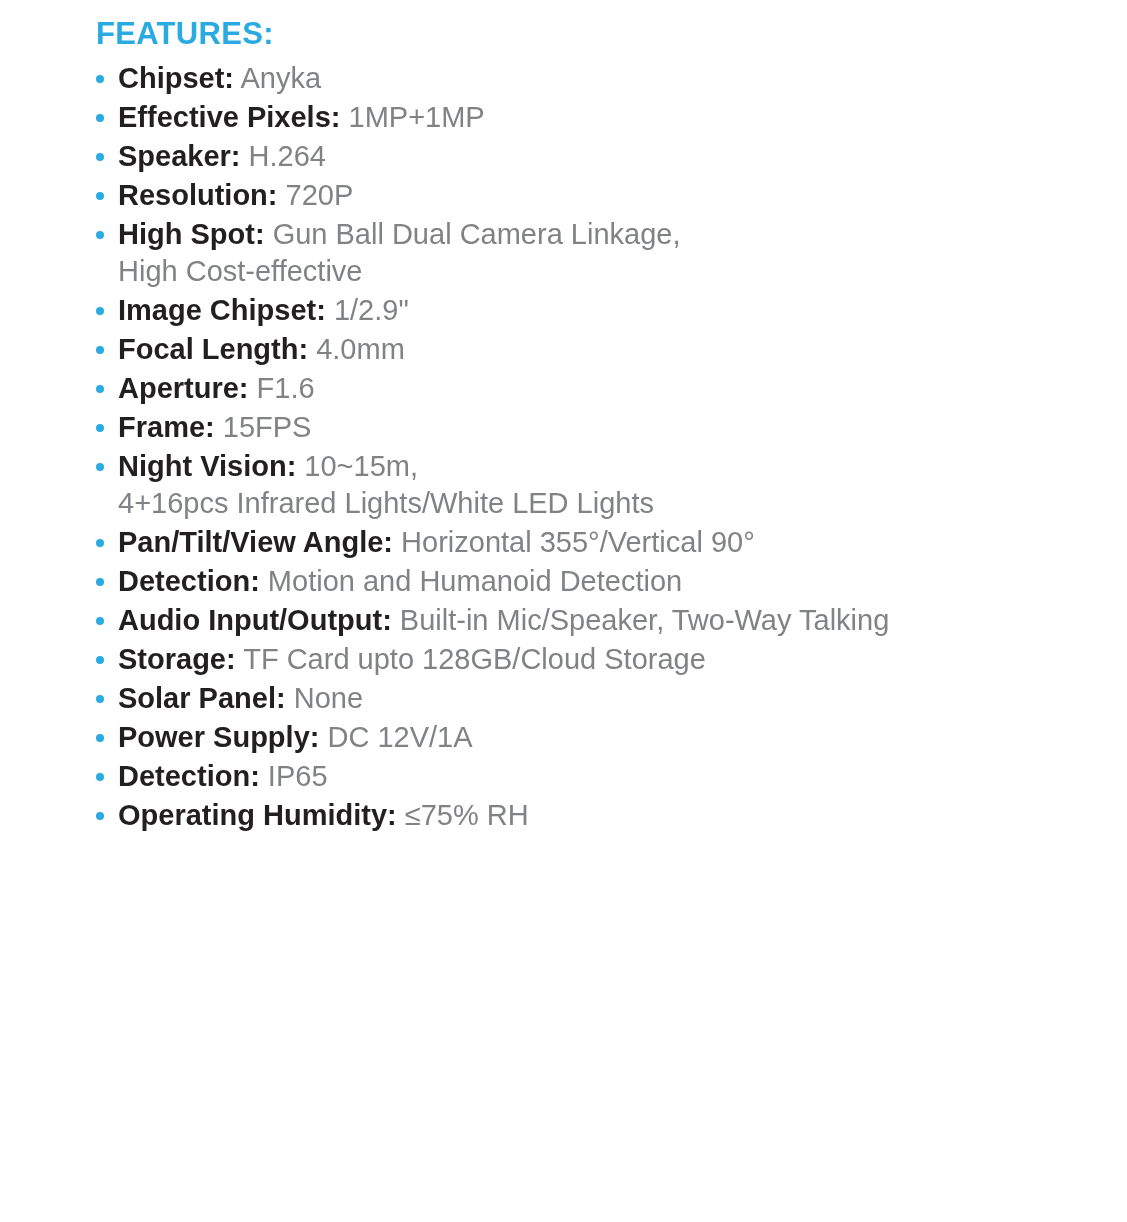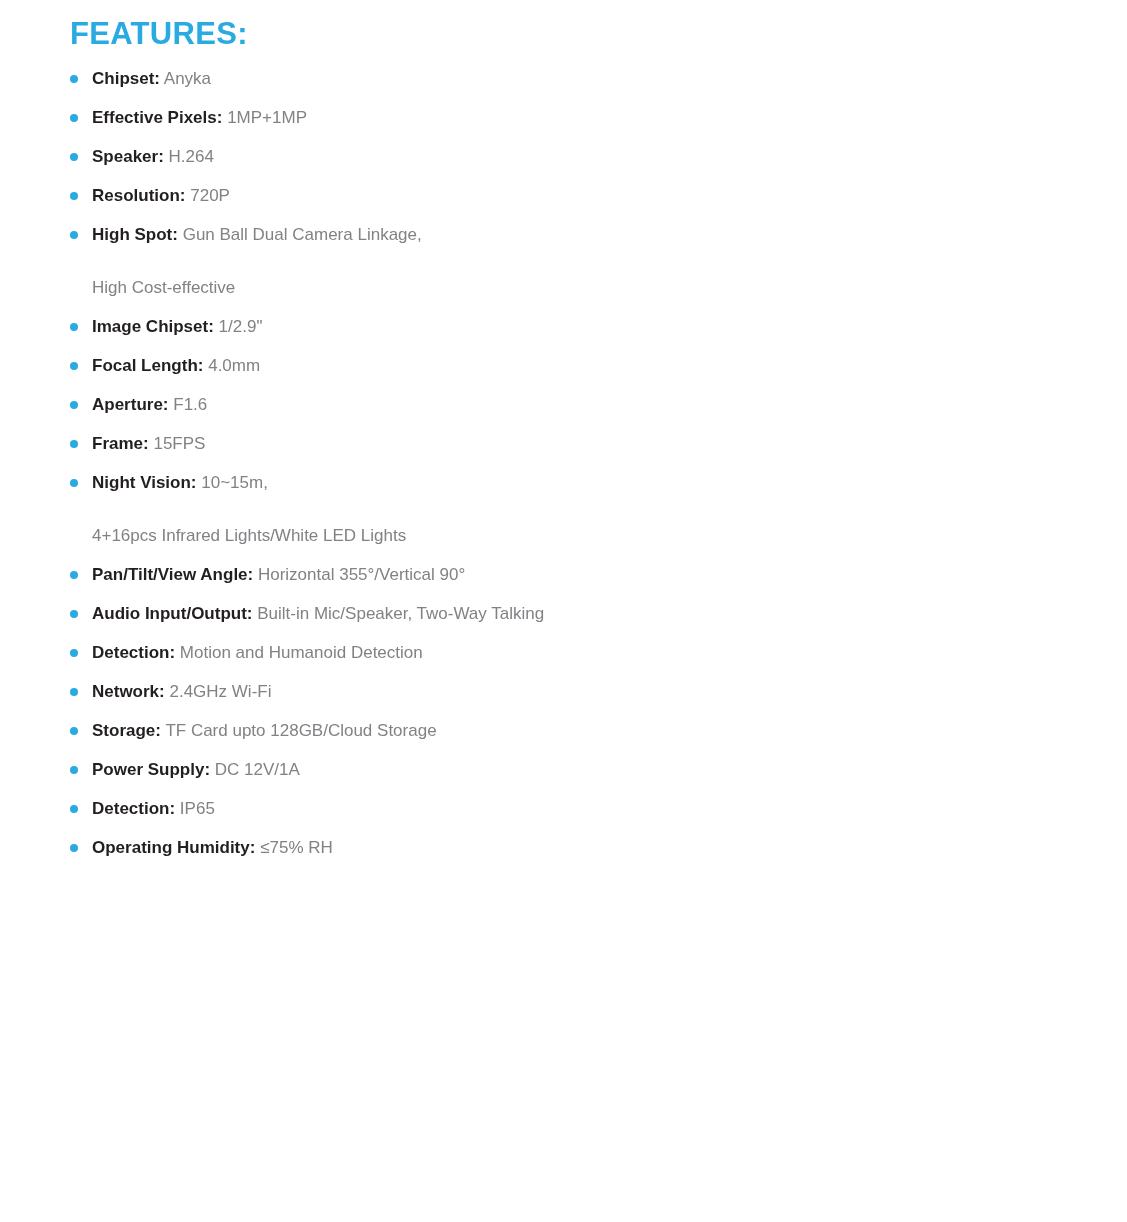--- a/index.html
+++ b/index.html
@@ -11,40 +11,40 @@
     width: 1127px;
     height: 1222px;
     font-family: "Liberation Sans", sans-serif;
     -webkit-font-smoothing: antialiased;
   }
   .sheet {
     position: relative;
     width: 1127px;
     height: 935px;
     box-sizing: border-box;
-    padding: 14px 24px 0 62px;
+    padding: 14px 24px 0 88px;
   }
   .features-title {
     color: #29abe2;
     font-size: 31px;
     font-weight: bold;
     letter-spacing: 0.3px;
     margin: 0 0 8px 8px;
     line-height: 40px;
   }
   ul.spec-list {
     list-style: none;
     margin: 0;
     padding: 0;
   }
   ul.spec-list > li {
     position: relative;
     padding-left: 30px;
     margin: 0 0 6px 0;
-    font-size: 17px;
+    font-size: 29px;
     line-height: 33px;
     color: #6d6e71;
   }
   ul.spec-list > li::before {
     content: "";
     position: absolute;
     left: 8px;
     top: 13px;
     width: 8px;
     height: 8px;
@@ -56,41 +56,41 @@
     font-weight: bold;
   }
   .spec-value {
     color: #808285;
     font-weight: normal;
   }
   .spec-cont {
     display: block;
     color: #808285;
     font-weight: normal;
-    margin-top: 20px;
+    margin-top: 4px;
   }
 </style>
 </head>
 <body>
 
 <div class="sheet">
   <h1 class="features-title">FEATURES:</h1>
   <ul class="spec-list">
       <li><span class="spec-label">Chipset:</span> <span class="spec-value">Anyka</span></li>
       <li><span class="spec-label">Effective Pixels:</span> <span class="spec-value">1MP+1MP</span></li>
       <li><span class="spec-label">Speaker:</span> <span class="spec-value">H.264</span></li>
       <li><span class="spec-label">Resolution:</span> <span class="spec-value">720P</span></li>
       <li><span class="spec-label">High Spot:</span> <span class="spec-value">Gun Ball Dual Camera Linkage,</span><span class="spec-cont">High Cost-effective</span></li>
       <li><span class="spec-label">Image Chipset:</span> <span class="spec-value">1/2.9"</span></li>
       <li><span class="spec-label">Focal Length:</span> <span class="spec-value">4.0mm</span></li>
       <li><span class="spec-label">Aperture:</span> <span class="spec-value">F1.6</span></li>
       <li><span class="spec-label">Frame:</span> <span class="spec-value">15FPS</span></li>
       <li><span class="spec-label">Night Vision:</span> <span class="spec-value">10~15m,</span><span class="spec-cont">4+16pcs Infrared Lights/White LED Lights</span></li>
       <li><span class="spec-label">Pan/Tilt/View Angle:</span> <span class="spec-value">Horizontal 355°/Vertical 90°</span></li>
+      <li><span class="spec-label">Detection:</span> <span class="spec-value">Motion and Humanoid Detection</span></li>
       <li><span class="spec-label">Audio Input/Output:</span> <span class="spec-value">Built-in Mic/Speaker, Two-Way Talking</span></li>
-      <li><span class="spec-label">Detection:</span> <span class="spec-value">Motion and Humanoid Detection</span></li>
-      <li><span class="spec-label">Network:</span> <span class="spec-value">2.4GHz Wi-Fi</span></li>
       <li><span class="spec-label">Storage:</span> <span class="spec-value">TF Card upto 128GB/Cloud Storage</span></li>
+      <li><span class="spec-label">Solar Panel:</span> <span class="spec-value">None</span></li>
       <li><span class="spec-label">Power Supply:</span> <span class="spec-value">DC 12V/1A</span></li>
       <li><span class="spec-label">Detection:</span> <span class="spec-value">IP65</span></li>
       <li><span class="spec-label">Operating Humidity:</span> <span class="spec-value">≤75% RH</span></li>
     </ul>
 </div>
 
 </body></html>

